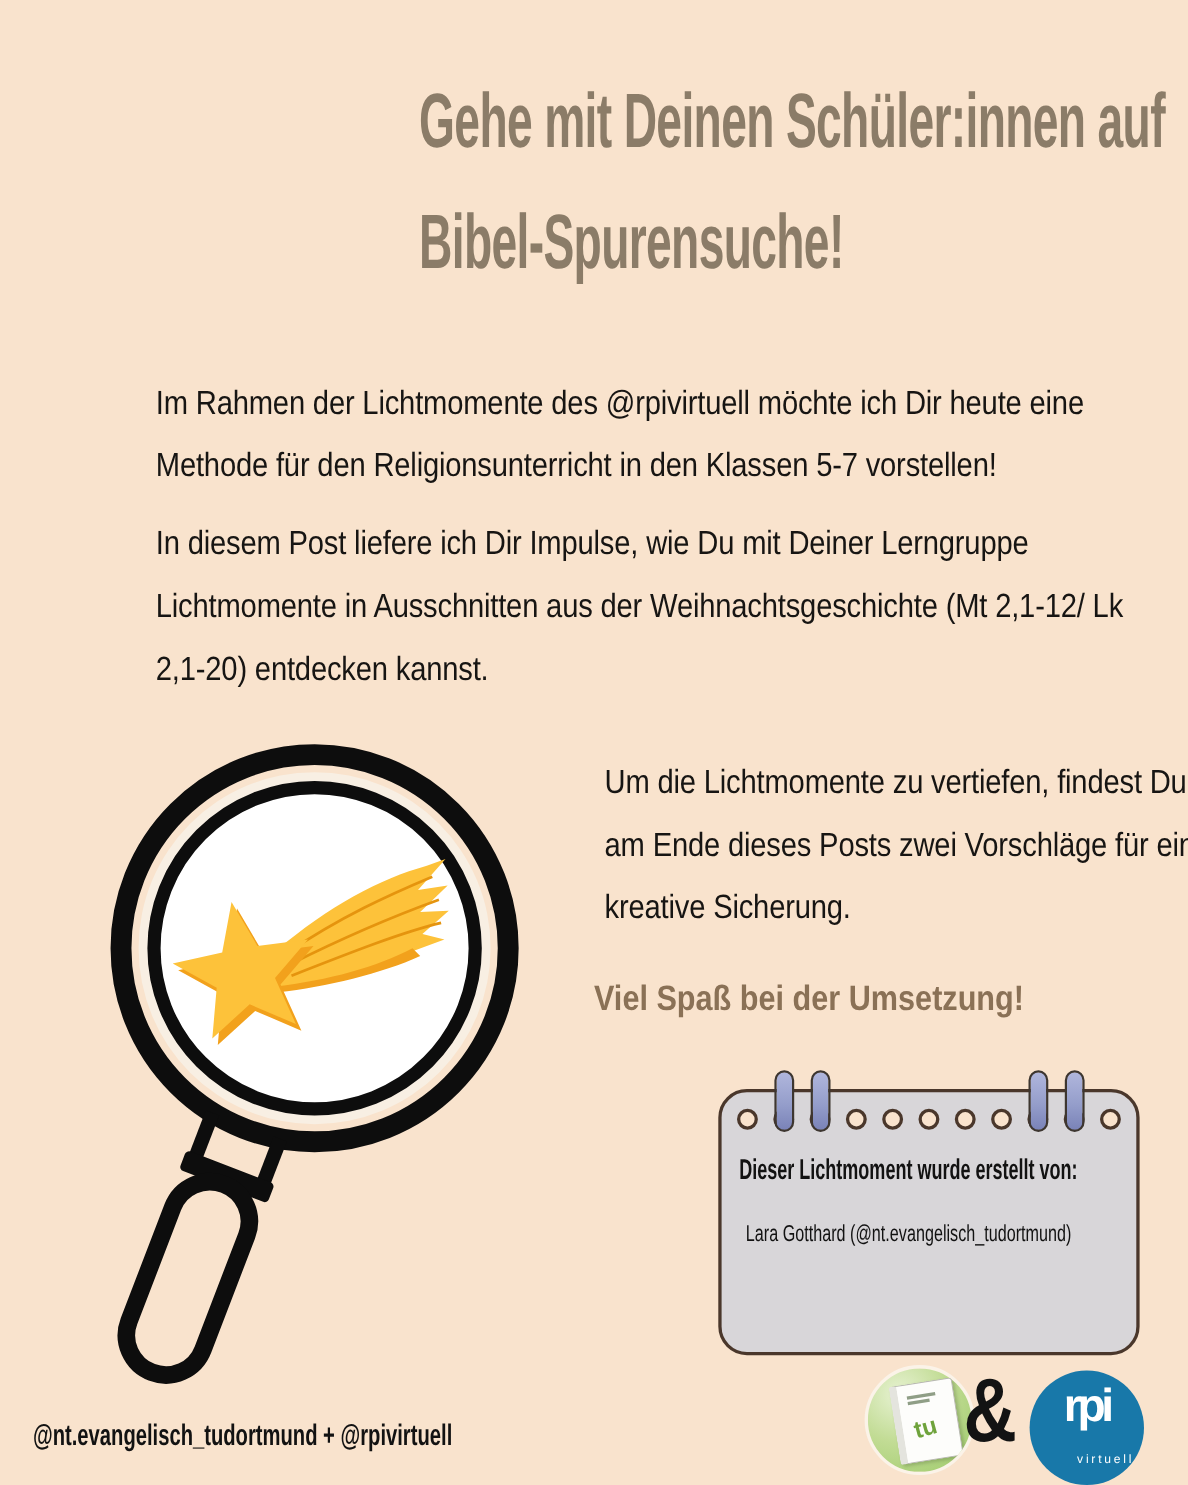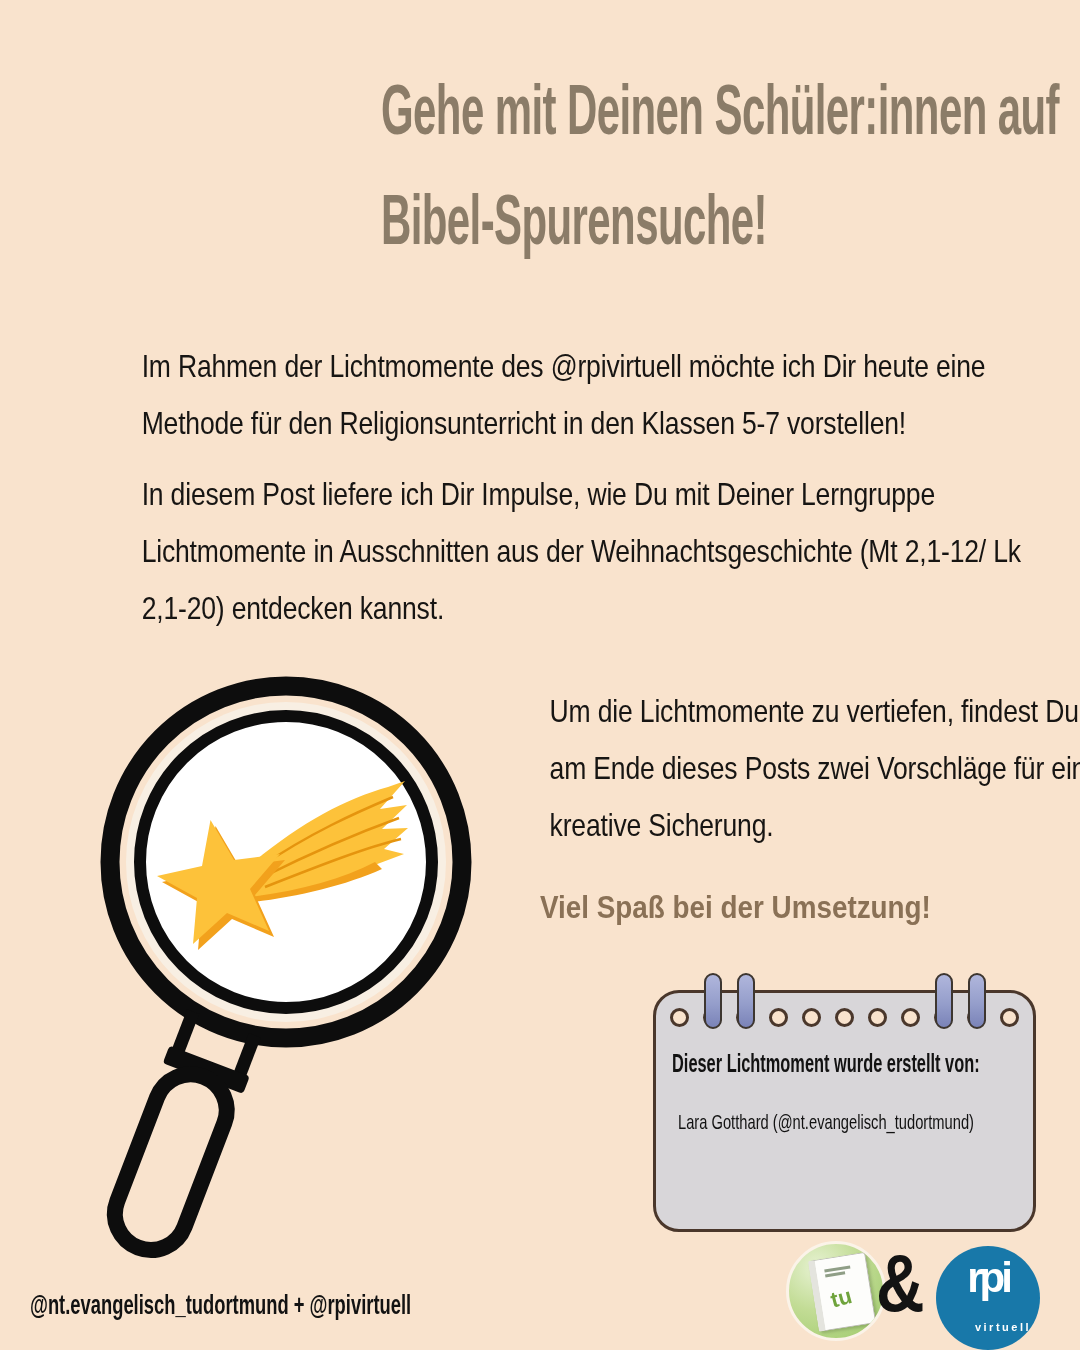--- a/index.html
+++ b/index.html
@@ -82,21 +82,21 @@
   .rpi-logo{
     position:absolute; left:936px; top:1246px; width:104px; height:104px; border-radius:50%;
     background:#1878a9; overflow:hidden;
   }
   .rpi-text{
     position:absolute; left:0; top:8px; width:100%; text-align:center;
     font-size:42px; font-weight:bold; color:#ffffff; letter-spacing:-4px;
   }
   .rpi-sub{
     position:absolute; right:9px; bottom:17px; font-size:11px; letter-spacing:2.5px;
-    color:#ffffff; font-weight:bold;
+    color:#ffffff; font-weight:normal;
   }
 </style>
 </head>
 <body>
 
 <div class="post">
 
   <div class="title">
     <div>Gehe mit Deinen Schüler:innen auf</div>
     <div>Bibel-Spurensuche!</div>

